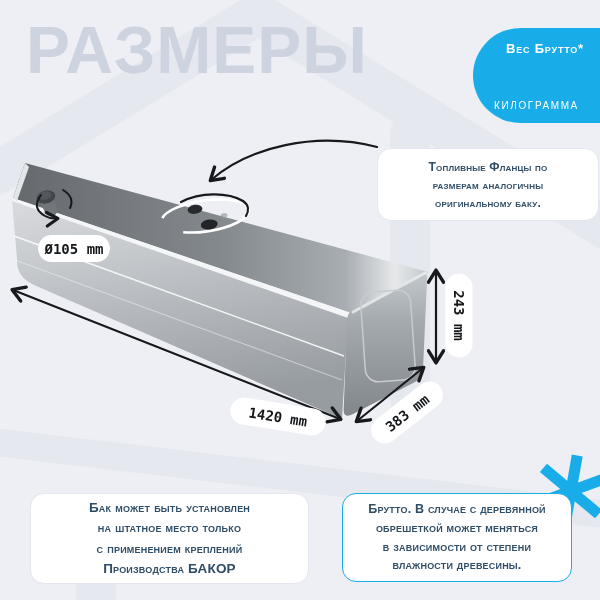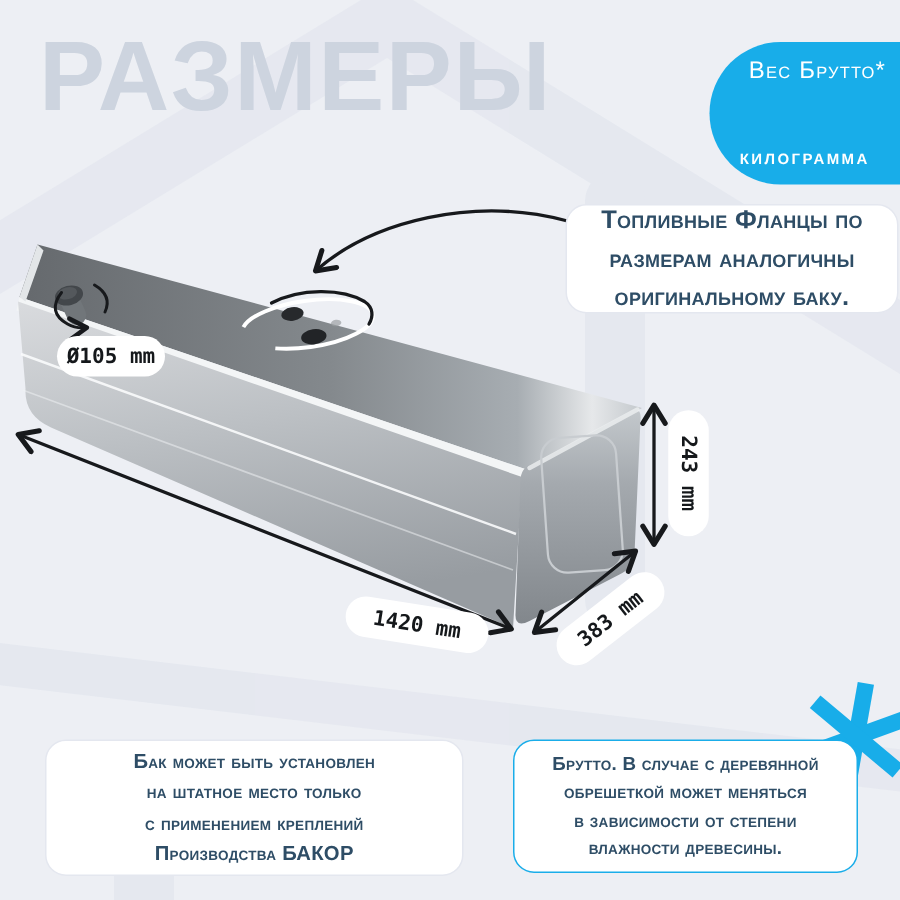--- a/index.html
+++ b/index.html
@@ -8,39 +8,39 @@
   .stage{position:relative;width:600px;height:424px;}
   .layer{position:absolute;inset:0;}
 
   .page-title{position:absolute;left:26px;top:16px;margin:0;
     font-size:66px;line-height:1.05;font-weight:800;letter-spacing:1px;
     color:#cdd4df;user-select:none;}
 
   .weight-badge{position:absolute;left:473px;top:28px;width:127px;height:95px;
     background:#18ade9;border-radius:48px 0 0 48px;color:#fff;
     display:flex;flex-direction:column;align-items:center;justify-content:center;}
-  .weight-badge .wb-label{font-size:16px;font-weight:400;letter-spacing:.8px;
+  .weight-badge .wb-label{font-size:13px;font-weight:700;letter-spacing:.8px;
     font-variant:small-caps;padding-left:17px;}
   .weight-badge .wb-value{font-size:52px;font-weight:800;line-height:1.02;}
-  .weight-badge .wb-unit{font-size:10px;font-weight:700;letter-spacing:1.6px;margin-top:44px;}
+  .weight-badge .wb-unit{font-size:10px;font-weight:400;letter-spacing:1.6px;margin-top:44px;}
 
   .note-card{position:absolute;background:#fff;border:1px solid #e4e7ef;
     border-radius:14px;display:flex;align-items:center;justify-content:center;
     text-align:center;color:#2e4d66;font-weight:600;font-variant:small-caps;
     white-space:pre-line;line-height:1.5;letter-spacing:.2px;}
-  .card-flange{left:377px;top:136px;width:220px;height:71px;font-size:17px;}
+  .card-flange{left:377px;top:148px;width:220px;height:71px;font-size:12px;}
   .card-mounting{left:30px;top:493px;width:277px;height:89px;font-size:13.5px;}
   .card-gross{left:342px;top:493px;width:228px;height:87px;font-size:12.5px;
     border:1.6px solid #1aade9;}
 
   .dim-pill{position:absolute;background:#fff;border-radius:16px;
     display:flex;align-items:center;justify-content:center;
     font-family:"DejaVu Sans Mono",monospace;font-size:14px;font-weight:600;
     color:#15181b;}
-  .pill-flange{left:38px;top:224px;width:72px;height:27px;}
+  .pill-flange{left:38px;top:235px;width:72px;height:27px;}
   .pill-length{left:230px;top:403px;width:96px;height:27px;transform:rotate(9deg);}
   .pill-width{left:365px;top:399px;width:84px;height:27px;transform:rotate(-38deg);}
   .pill-height{left:417px;top:302px;width:84px;height:27px;transform:rotate(90deg);}
 </style>
 </head>
 <body>
 
 <div class="stage">
 
   <svg class="layer" width="600" height="600" viewBox="0 0 600 600">

